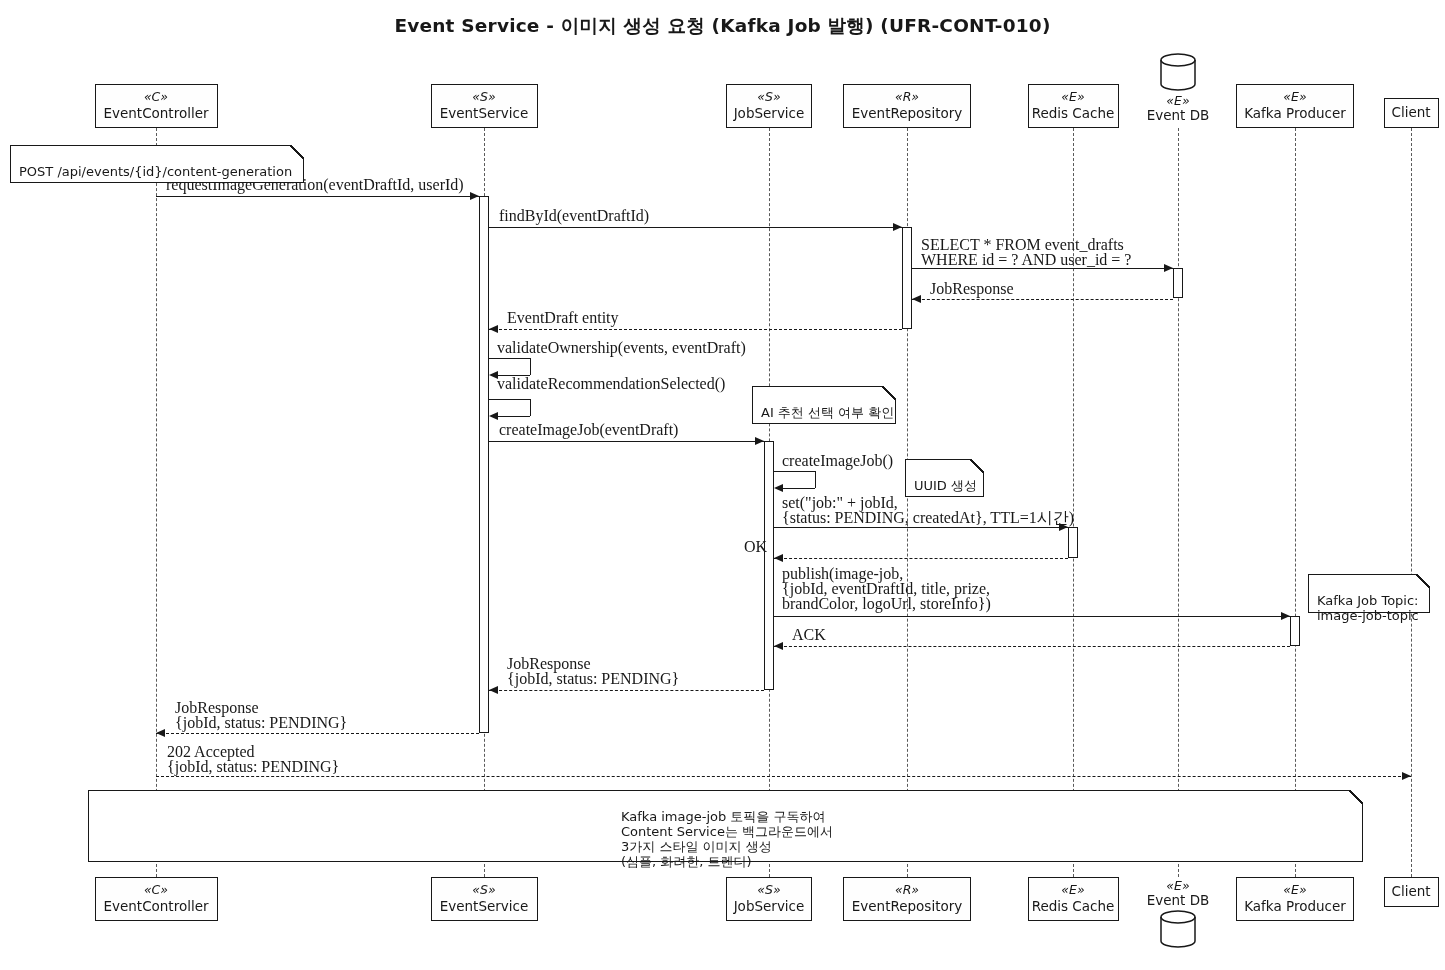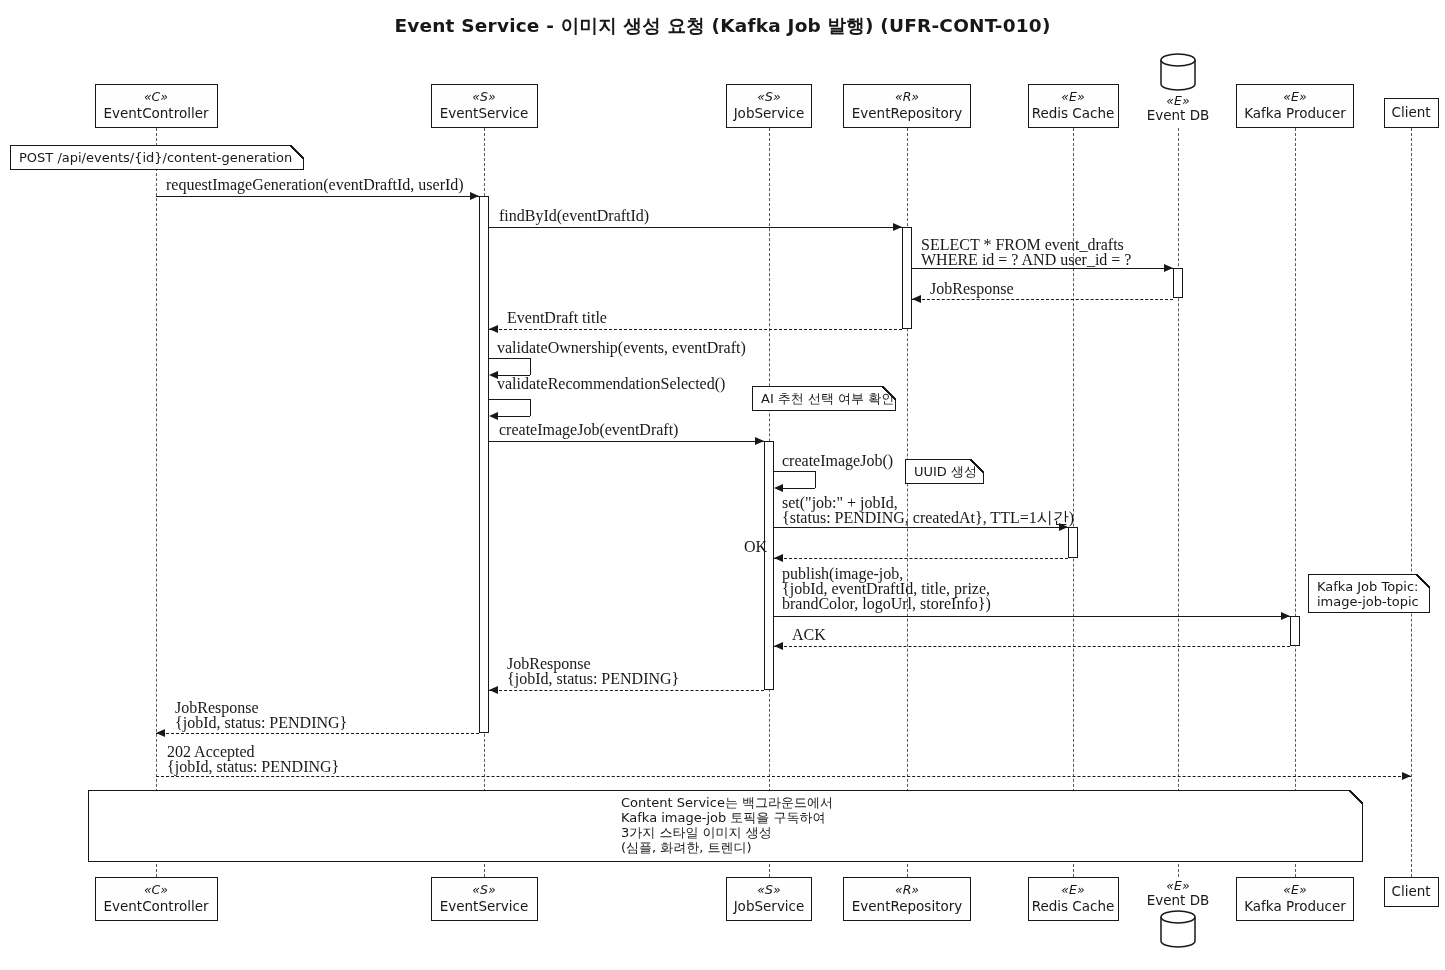--- a/index.html
+++ b/index.html
@@ -18,21 +18,21 @@
   .mline { position:absolute; height:0; }
   .mline.solid  { border-top:1.3px solid #181818; }
   .mline.dashed { border-top:1.2px dashed #181818; }
   .vline { position:absolute; width:0; border-left:1.3px solid #181818; }
   .ah-right { position:absolute; width:0; height:0; border-top:4.5px solid transparent;
               border-bottom:4.5px solid transparent; border-left:9px solid #181818; }
   .ah-left  { position:absolute; width:0; height:0; border-top:4.5px solid transparent;
               border-bottom:4.5px solid transparent; border-right:9px solid #181818; }
   .mlabel { position:absolute; font-size:16px; white-space:nowrap; line-height:15px;font-family:Liberation Serif, serif; }
   .note { position:absolute; background:#ffffff; border:1px solid #181818;
-          padding:4px 8px; font-size:13px; line-height:15px; }
+          padding:18px 8px; font-size:13px; line-height:15px; }
   .note::before { content:""; position:absolute; top:-1px; right:-1px; width:14px; height:14px;
           background:linear-gradient(to bottom left,#ffffff 44%,#181818 44%,#181818 54%,rgba(255,255,255,0) 54%); }
   .nline { white-space:nowrap; }
   .db-cyl { position:absolute; }
   .db-label { position:absolute; text-align:center; font-size:13.5px; line-height:15px; }
   .db-label.stereo { font-style:italic; font-size:12.5px; }
 </style>
 </head>
 <body>
 
@@ -126,21 +126,21 @@
     <div class="mlabel" style="left: 499px; top: 208px;">findById(eventDraftId)</div>
     <div class="mline solid" style="left: 912px; top: 268px; width: 261px;"></div>
     <div class="ah-right" style="left: 1164px; top: 264px;"></div>
     <div class="mlabel" style="left: 921px; top: 237px;">SELECT * FROM event_drafts</div>
     <div class="mlabel" style="left: 921px; top: 252px;">WHERE id = ? AND user_id = ?</div>
     <div class="mline dashed" style="left: 912px; top: 299px; width: 261px;"></div>
     <div class="ah-left" style="left: 912px; top: 295px;"></div>
     <div class="mlabel" style="left: 930px; top: 281px;">JobResponse</div>
     <div class="mline dashed" style="left: 489px; top: 329px; width: 413px;"></div>
     <div class="ah-left" style="left: 489px; top: 325px;"></div>
-    <div class="mlabel" style="left: 507px; top: 310px;">EventDraft title</div>
+    <div class="mlabel" style="left: 507px; top: 310px;">EventDraft entity</div>
     <div class="mline solid" style="left: 489px; top: 358px; width: 41px;"></div>
     <div class="vline" style="left: 530px; top: 358px; height: 17px;"></div>
     <div class="mline solid" style="left: 498px; top: 375px; width: 32px;"></div>
     <div class="ah-left" style="left: 489px; top: 371px;"></div>
     <div class="mlabel" style="left: 497px; top: 340px;">validateOwnership(events, eventDraft)</div>
     <div class="mline solid" style="left: 489px; top: 399px; width: 41px;"></div>
     <div class="vline" style="left: 530px; top: 399px; height: 17px;"></div>
     <div class="mline solid" style="left: 498px; top: 416px; width: 32px;"></div>
     <div class="ah-left" style="left: 489px; top: 412px;"></div>
     <div class="mlabel" style="left: 497px; top: 376px;">validateRecommendationSelected()</div>
@@ -186,18 +186,18 @@
       <div class="nline">AI 추천 선택 여부 확인</div>
     </div>
     <div class="note" style="left: 905px; top: 459px; width: 79px; height: 25px;">
       <div class="nline">UUID 생성</div>
     </div>
     <div class="note" style="left: 1308px; top: 574px; width: 122px; height: 39px;">
       <div class="nline">Kafka Job Topic:</div>
       <div class="nline">image-job-topic</div>
     </div>
     <div class="note" style="left: 88px; top: 790px; width: 1275px; height: 72px; padding-left: 532px;">
+      <div class="nline">Kafka image-job 토픽을 구독하여</div>
       <div class="nline">Content Service는 백그라운드에서</div>
-      <div class="nline">Kafka image-job 토픽을 구독하여</div>
       <div class="nline">3가지 스타일 이미지 생성</div>
       <div class="nline">(심플, 화려한, 트렌디)</div>
     </div>
   </div>
 
 </body></html>

